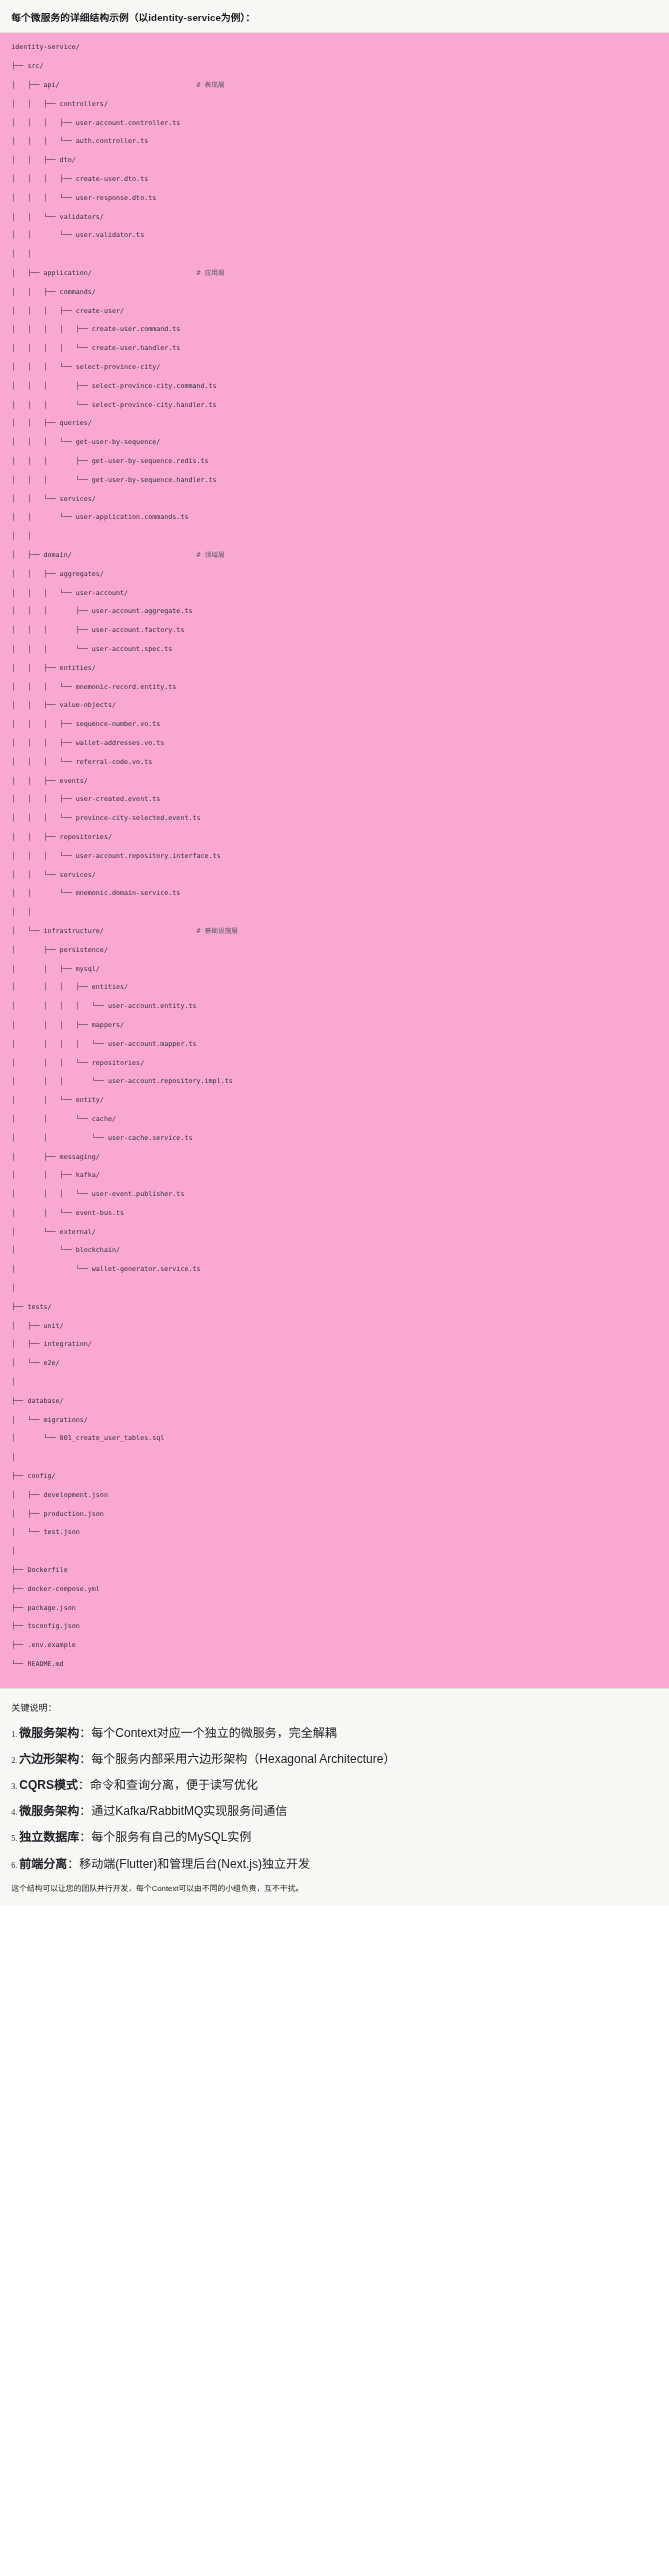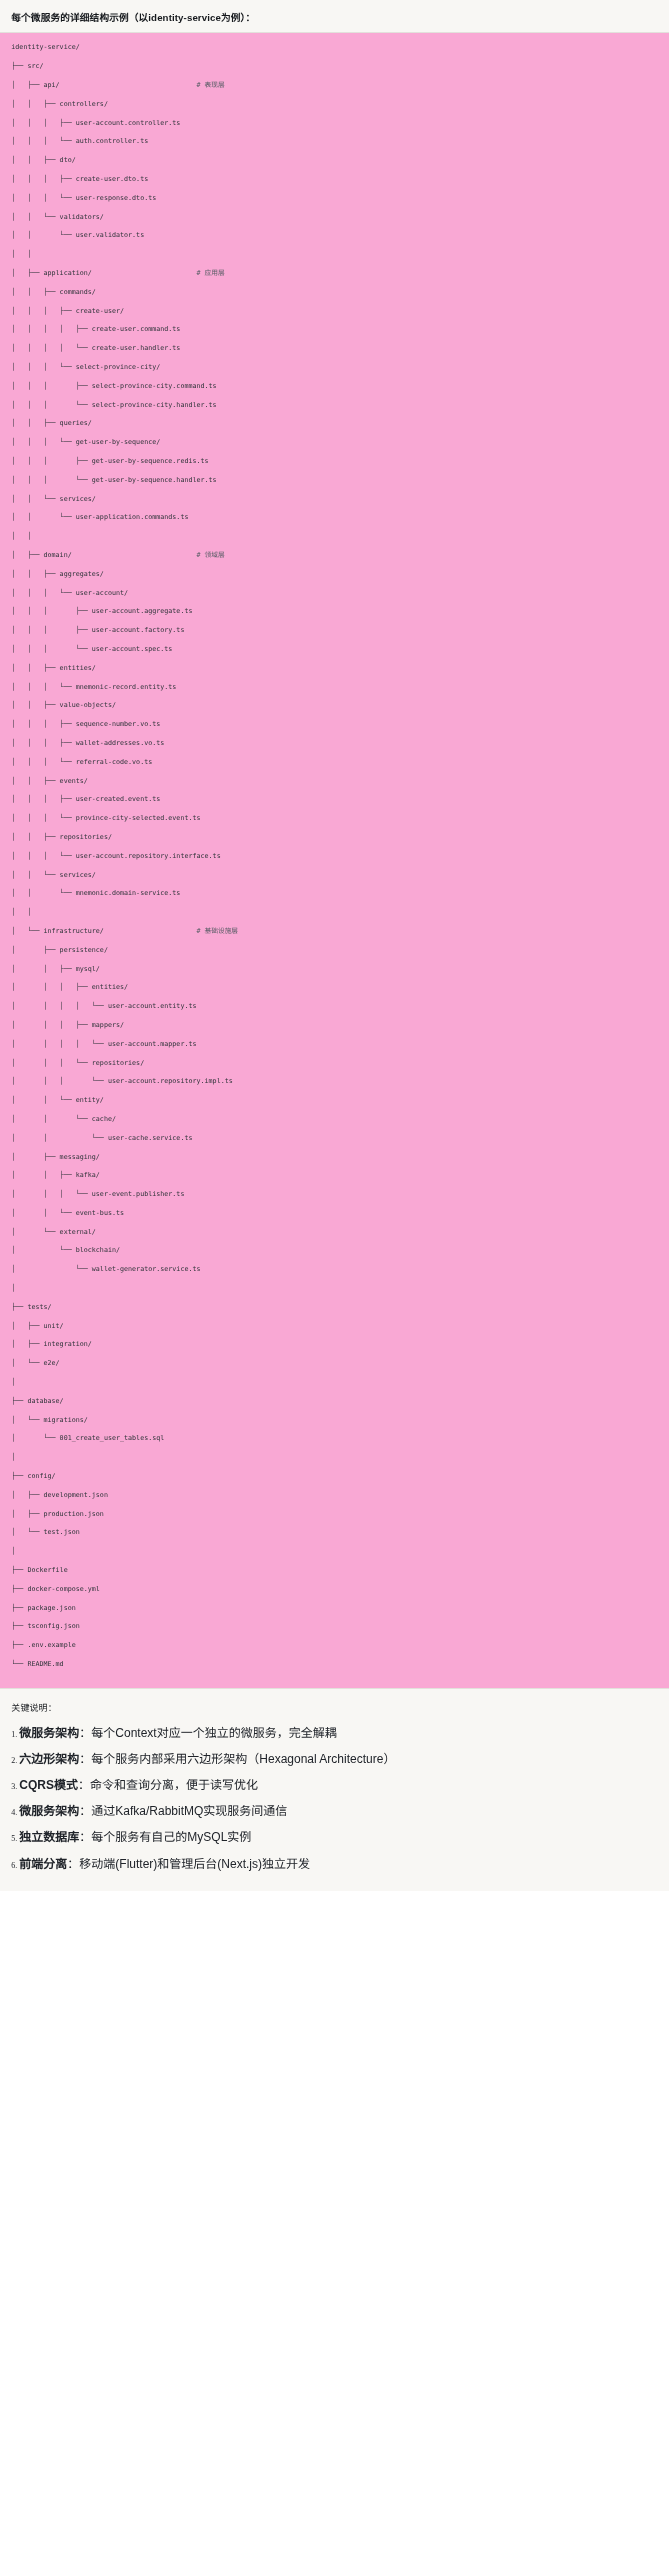--- a/index.html
+++ b/index.html
@@ -204,16 +204,17 @@
   <section class="notes">
     <h2>关键说明：</h2>
     <ol id="notes-list">
         <li><span class="term">微服务架构</span><span>：每个Context对应一个独立的微服务，完全解耦</span></li>
         <li><span class="term">六边形架构</span><span>：每个服务内部采用六边形架构（Hexagonal Architecture）</span></li>
         <li><span class="term">CQRS模式</span><span>：命令和查询分离，便于读写优化</span></li>
         <li><span class="term">微服务架构</span><span>：通过Kafka/RabbitMQ实现服务间通信</span></li>
         <li><span class="term">独立数据库</span><span>：每个服务有自己的MySQL实例</span></li>
         <li><span class="term">前端分离</span><span>：移动端(Flutter)和管理后台(Next.js)独立开发</span></li>
       </ol>
+    <p class="closing">这个结构可以让您的团队并行开发，每个Context可以由不同的小组负责，互不干扰。</p>
   </section>
 
 </div>
 
 
 </body></html>

